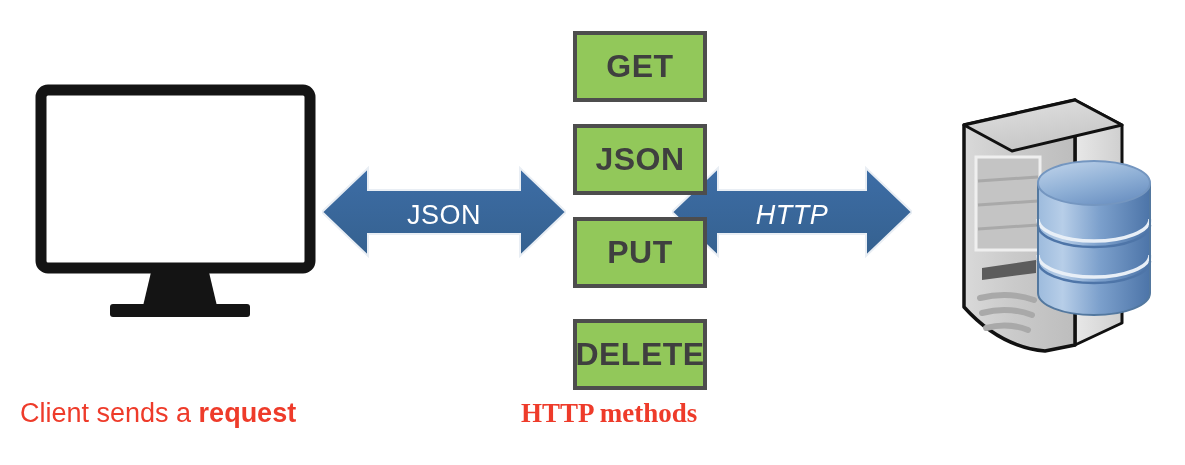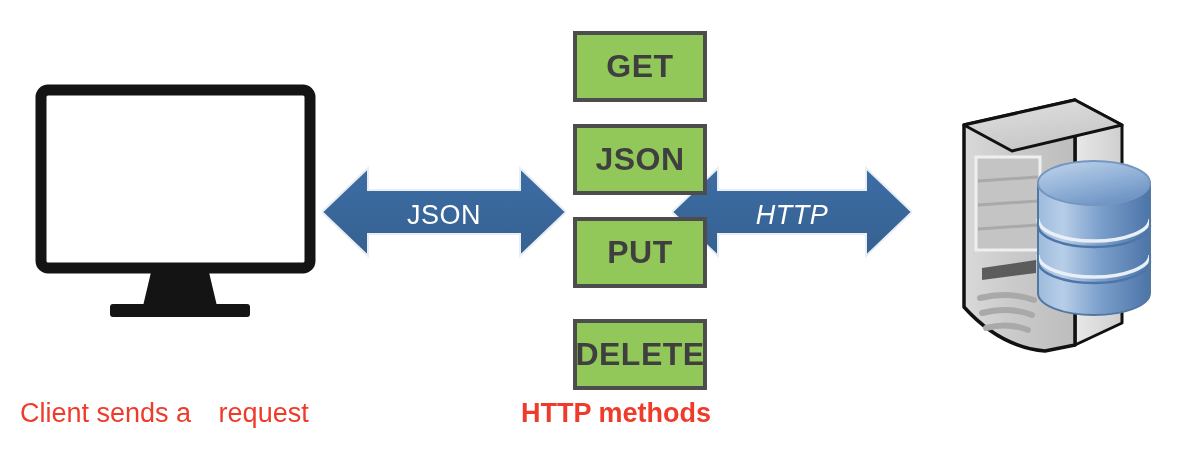--- a/index.html
+++ b/index.html
@@ -80,23 +80,23 @@
 
   
   .caption {
     position: absolute;
     top: 398px;
     color: #EE3B2A;
     font-size: 27px;
     line-height: 1.15;
     white-space: nowrap;
   }
-  .caption b { font-weight: normal; margin-left: 20px; }
+  .caption b { font-weight: bold; }
   #caption-client { left: 20px; }
-  #caption-methods { left: 521px; font-weight: bold; }
+  #caption-methods { left: 521px; font-weight: bold; font-family: Liberation Serif, serif; }
   #caption-server  { left: 862px; }
 </style>
 </head>
 <body>
 
 <div id="stage">
 
   <div class="client-icon">
     <svg viewBox="0 0 300 250" width="300" height="250" aria-hidden="true">
 

